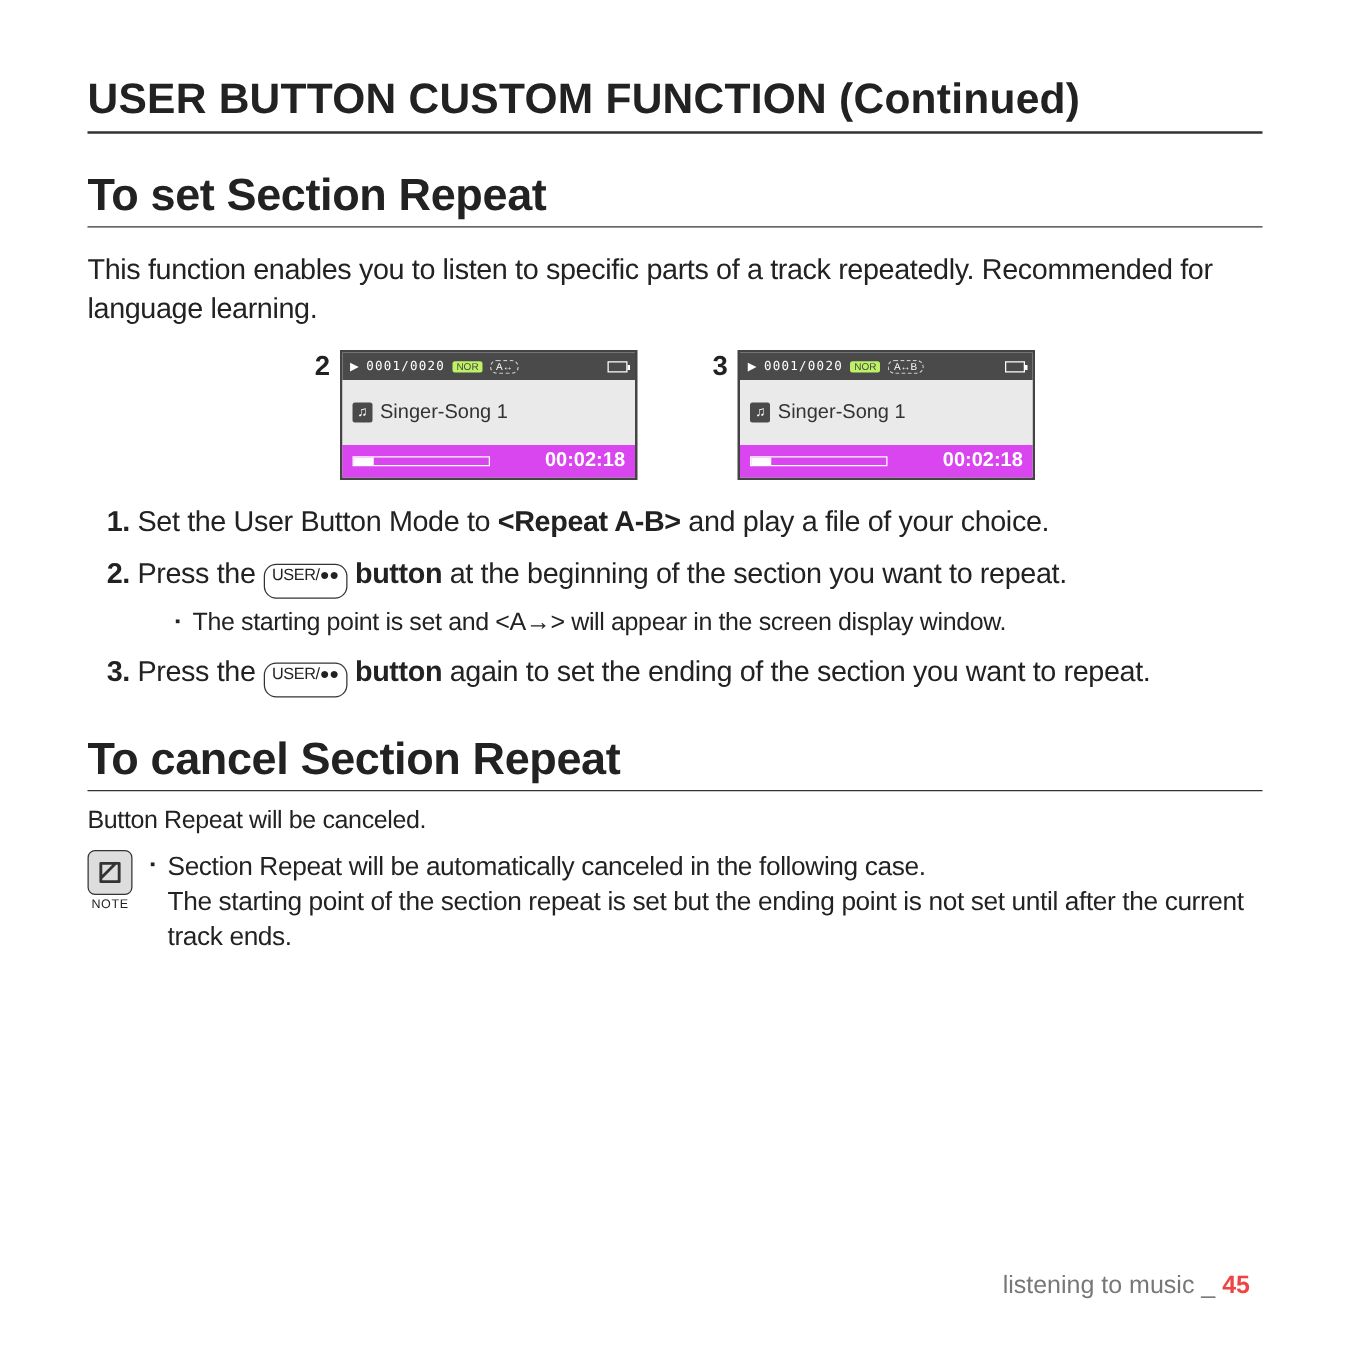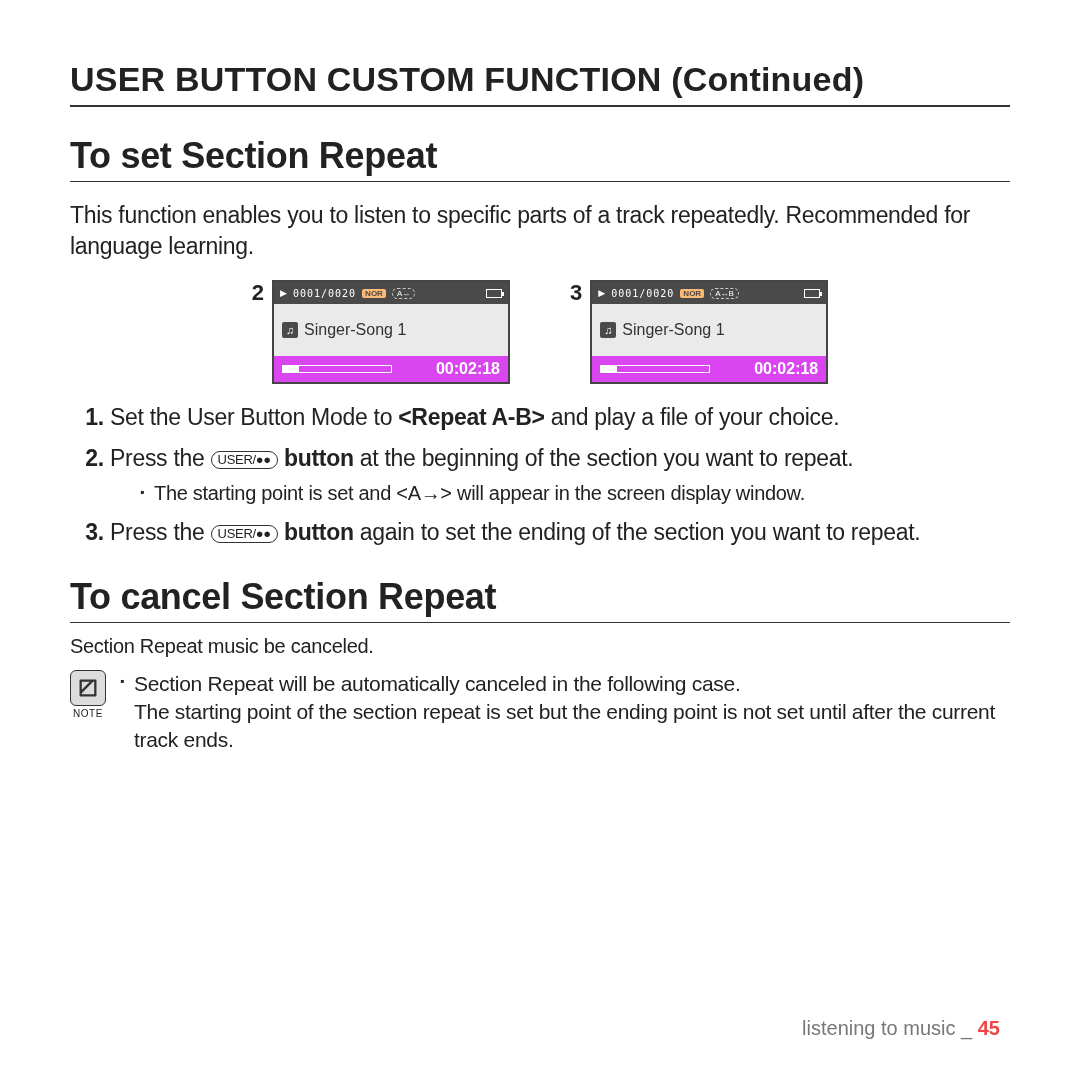--- a/index.html
+++ b/index.html
@@ -10,21 +10,21 @@
   .sub-title { font-size: 36px; font-weight: bold; margin-top: 28px; padding-bottom: 4px; border-bottom: 1.5px solid #333; letter-spacing: -0.3px;}
   .intro { font-size: 23px; line-height: 1.35; margin-top: 18px; letter-spacing: -0.3px;}
 
   .screens { display: flex; justify-content: center; gap: 60px; margin-top: 18px; margin-bottom: 18px;}
   .screen-group { display: flex; align-items: flex-start; gap: 8px; }
   .screen-num { font-size: 22px; font-weight: bold; margin-top: 0; }
   .mp3 { width: 238px; border: 2px solid #444; }
   .mp3-top { background: #4a4a4a; color: #fff; height: 22px; display: flex; align-items: center; font-size: 10px; padding: 0 6px; gap: 6px; }
   .mp3-top .play { font-size: 9px; }
   .mp3-top .counter { font-family: monospace; letter-spacing: 1px; font-size:10px;}
-  .mp3-top .nor { background: #fdba74; color: #4a4a4a; font-size: 8px; padding: 0 3px; border-radius: 2px; font-weight:bold;}
+  .mp3-top .nor { background: #bef264; color: #4a4a4a; font-size: 8px; padding: 0 3px; border-radius: 2px; font-weight:normal;}
   .mp3-top .rep { border: 1px dashed #ccc; border-radius: 7px; padding: 0 4px; font-size: 8px; }
   .mp3-top .batt { width: 16px; height: 9px; border: 1px solid #fff; position: relative; margin-left: auto;}
   .mp3-top .batt::after { content:""; position:absolute; right:-3px; top:2px; width:2px; height:4px; background:#fff;}
   .mp3-top .batt .fill { width:100%; height:100%; background:#fff;}
   .mp3-mid { background: #eaeaea; height: 52px; display: flex; align-items: center; padding: 0 8px; gap: 6px; font-size: 16px; color:#333;}
   .mp3-mid .note { width: 16px; height: 16px; background: #4a4a4a; color: #fff; font-size: 11px; display: inline-flex; align-items: center; justify-content: center; border-radius: 2px;}
   .mp3-bot { background: #d946ef; height: 26px; display: flex; align-items: center; padding: 0 8px; gap: 6px; }
   .mp3-bot .bar { width: 110px; height: 8px; border: 1px solid #fff; position: relative;}
   .mp3-bot .bar .fill { position:absolute; left:0; top:0; bottom:0; width:15%; background:#fff;}
   .mp3-bot .time { color: #fff; font-weight: bold; font-size: 16px; margin-left: auto;}
@@ -32,21 +32,21 @@
   ol.steps { margin-top: 8px; padding-left: 40px; }
   ol.steps > li { font-size: 23px; line-height: 1.35; margin-bottom: 10px; letter-spacing: -0.3px;}
   ol.steps > li::marker { font-weight: bold; }
   .substep { list-style: none; padding-left: 30px; margin-top: 6px;}
   .substep li { font-size: 20px; line-height: 1.35; position: relative; padding-left: 14px; letter-spacing: -0.3px;}
   .substep li::before { content: "▪"; position: absolute; left: 0; font-size: 12px; top:4px;}
 
   .user-btn {
     display: inline-block; border: 1.5px solid #333; border-radius: 10px;
     font-size: 13px; padding: 0px 6px; vertical-align: 2px; font-family: Arial;
-    line-height: 16px; height: 18px;
+    line-height: 16px; height: 28px;
   }
   b { font-weight: bold; }
 
   .cancel-block { margin-top: 12px; }
   .cancel-block .intro2 { font-size: 23px; line-height: 1.35; letter-spacing:-0.3px;}
   .cancel-block .small { font-size: 20px; margin-top: 2px; letter-spacing:-0.3px;}
 
   .note-row { display: flex; gap: 14px; margin-top: 12px; align-items: flex-start;}
   .note-icon-wrap { text-align: center; }
   .note-icon { width: 36px; height: 36px; border: 1.5px solid #333; border-radius: 6px; background: #ddd; display:flex; align-items:center; justify-content:center; }
@@ -126,21 +126,21 @@
         <li>The starting point is set and &lt;A→&gt; will appear in the screen display window.</li>
       </ul>
   </li>
   <li>
     <span>Press the </span><span class="user-btn">USER/●●</span><b> button</b><span> again to set the ending of the section you want to repeat.</span>
   </li>
 </ol>
 
 <h2 class="sub-title">To cancel Section Repeat</h2>
 <div class="cancel-block">
-  <p class="small">Section Repeat music be canceled.</p>
+  <p class="small">Button Repeat will be canceled.</p>
 
   <div class="note-row">
     <div class="note-icon-wrap">
       <div class="note-icon">
         <svg viewBox="0 0 24 24">
             <path d="M4 4 L20 4 M4 4 L4 20 M20 20 L20 4 M20 20 L4 20 M17 4 L4 17" stroke="#333" stroke-width="2.5" fill="none" stroke-linecap="round"></path>
           </svg>
       </div>
       <div class="note-label">NOTE</div>
     </div>

